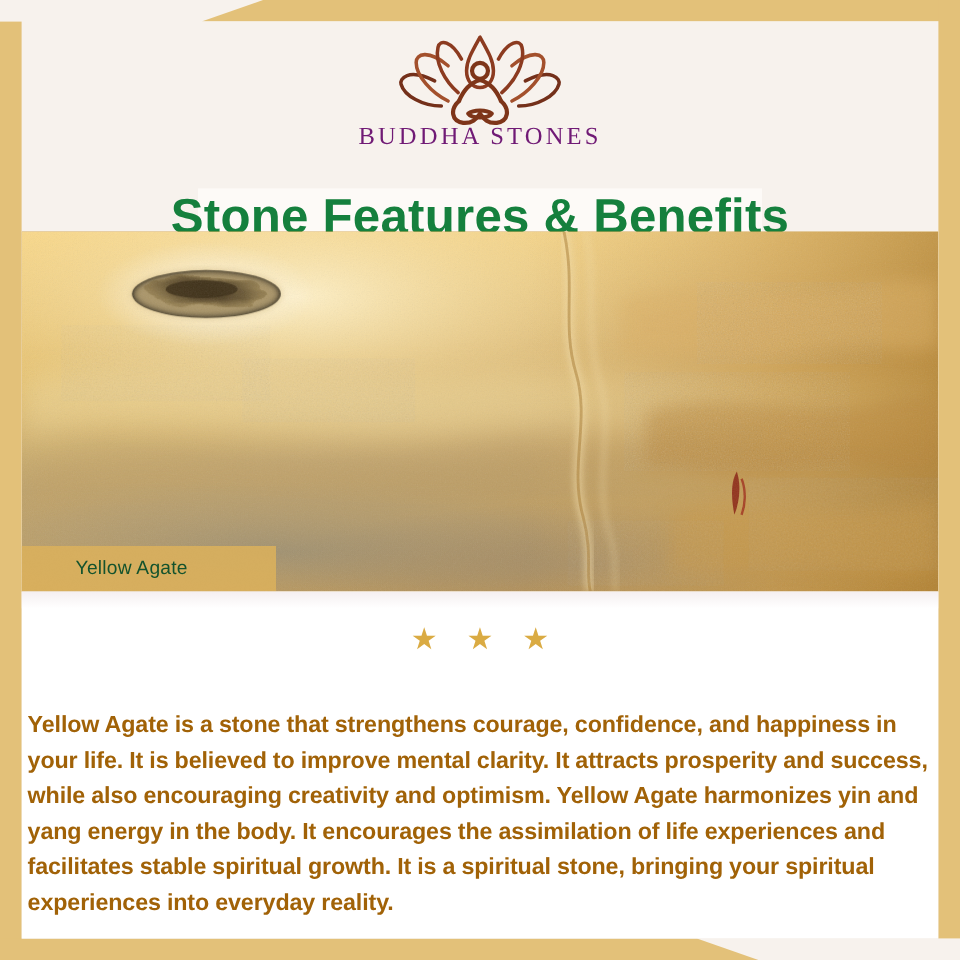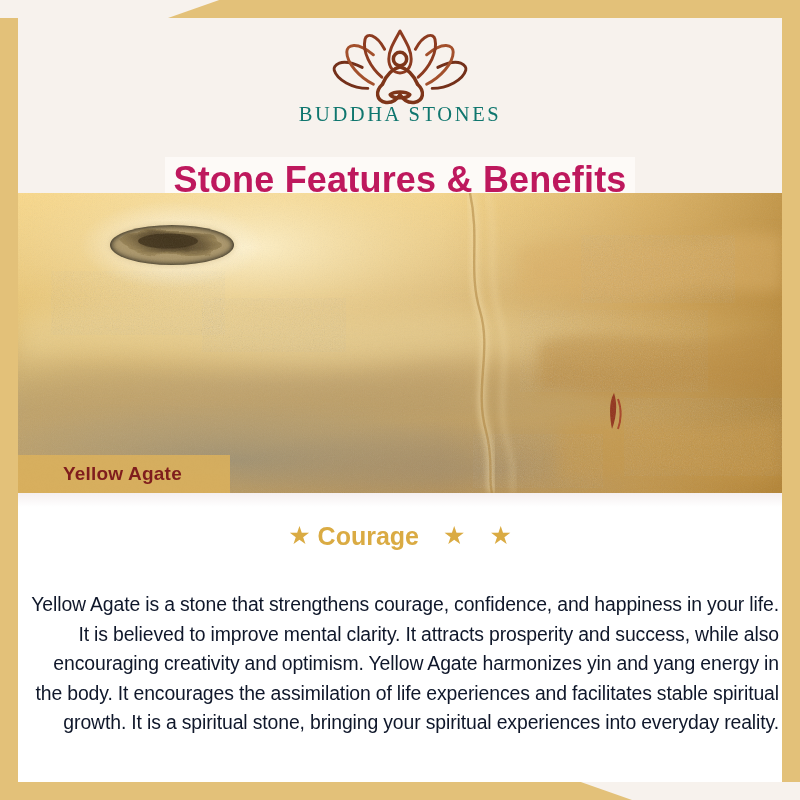--- a/index.html
+++ b/index.html
@@ -93,40 +93,40 @@
   .logo-mark {
     width: 168px;
     height: 82px;
     display: block;
   }
   .brand-name {
     margin-top: -3px;
     font-family: "Liberation Serif", "DejaVu Serif", serif;
     font-size: 20.5px;
     letter-spacing: 2.6px;
-    color: #0f766e;
+    color: #701a75;
     white-space: nowrap;
   }
 
   
   .title-band {
     position: absolute;
     left: 147px;
     top: 139px;
     width: 470px;
     height: 46px;
     background: #fdfaf7;
     display: flex;
     align-items: center;
     justify-content: center;
   }
   .title-text {
-    font-size: 36px;
+    font-size: 41px;
     font-weight: bold;
-    color: #be185d;
+    color: #15803d;
     letter-spacing: 0.2px;
     white-space: nowrap;
     font-family: "Liberation Sans", sans-serif;
     text-decoration: underline;
   }
 
   
   .stone-photo {
     position: absolute;
     left: 0;
@@ -147,23 +147,23 @@
     bottom: 0;
     height: 38px;
     width: 212px;
     background: rgba(219, 176, 92, 0.88);
     display: flex;
     align-items: center;
     padding-left: 45px;
     box-sizing: border-box;
   }
   .stone-label-text {
-    color: #7f1d1d;
-    font-size: 19px;
-    font-weight: bold;
+    color: #14532d;
+    font-size: 16px;
+    font-weight: normal;
     white-space: nowrap;
     letter-spacing: 0.2px;
   }
 
   
   .content {
     position: absolute;
     left: 0;
     top: 475px;
     width: 764px;
@@ -207,24 +207,24 @@
     color: #daab43;
     white-space: nowrap;
   }
 
   .description {
     position: absolute;
     left: 5px;
     top: 78px;
     width: 756px;
     font-size: 19.4px;
-    font-weight: normal;
+    font-weight: bold;
     line-height: 29.5px;
-    color: #0f172a;
-    text-align: right;
+    color: #a16207;
+    text-align: left;
     letter-spacing: -0.1px;
     word-spacing: -0.2px;
   }
 </style>
 </head>
 <body>
 
 <div id="page">
 
   <div class="gold-top"></div>
@@ -393,21 +393,20 @@
         <span class="stone-label-text">Yellow Agate</span>
       </div>
     </div>
 
     <div class="content">
       <div class="content-fade"></div>
 
       <div class="benefits">
         <div class="benefit">
           <span class="star-icon">★</span>
-          <span class="benefit-label">Courage</span>
         </div>
         <div class="benefit">
           <span class="star-icon">★</span>
         </div>
         <div class="benefit">
           <span class="star-icon">★</span>
         </div>
       </div>
 
       <p class="description">Yellow Agate is a stone that strengthens courage, confidence, and happiness in your life. It is believed to improve mental clarity. It attracts prosperity and success, while also encouraging creativity and optimism. Yellow Agate harmonizes yin and yang energy in the body. It encourages the assimilation of life experiences and facilitates stable spiritual growth. It is a spiritual stone, bringing your spiritual experiences into everyday reality.</p>

